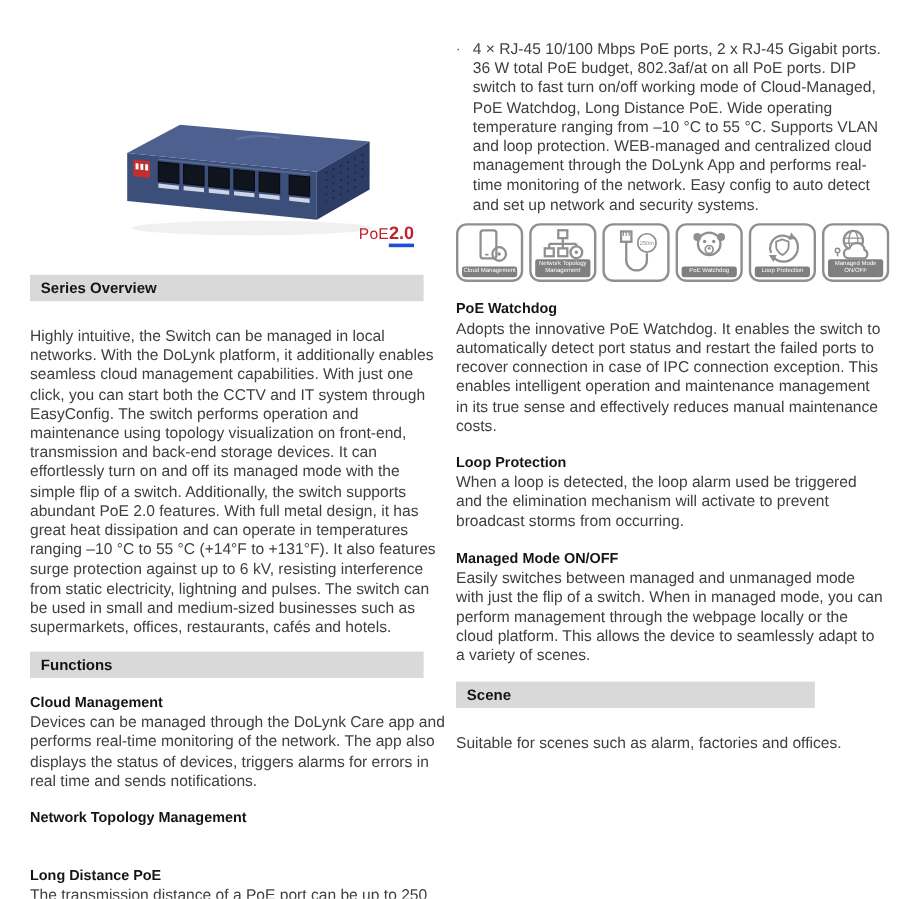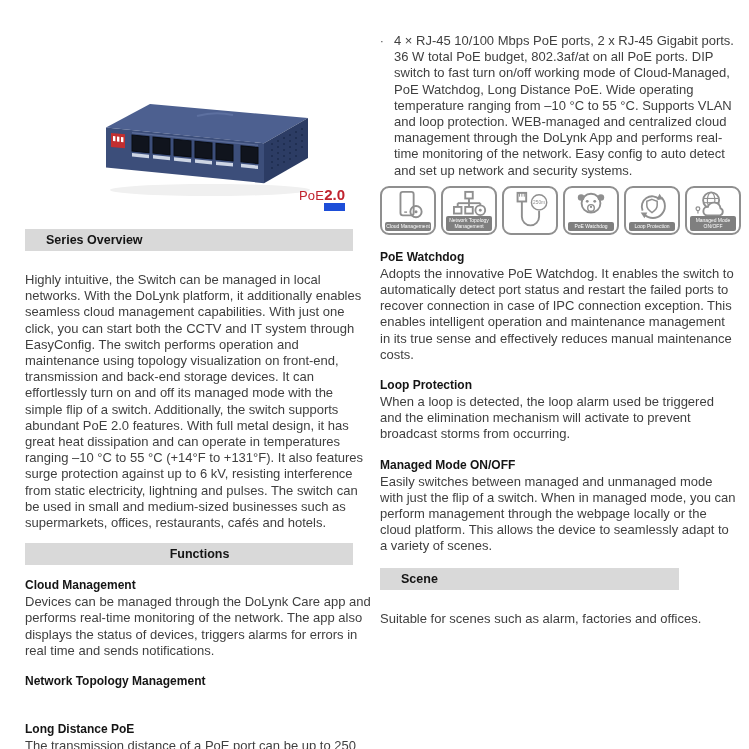--- a/index.html
+++ b/index.html
@@ -5,46 +5,46 @@
   html,body{margin:0;padding:0;}
   body{
     width:749px;height:749px;position:relative;background:#ffffff;
     font-family:"Liberation Sans", sans-serif;color:#3f3f3f;overflow:hidden;
   }
   
   .body-text{font-size:13px;line-height:16.2px;color:#3f3f3f;margin:0;}
   .sub-heading{font-size:12px;line-height:16px;font-weight:700;color:#151515;margin:12px 0 1px 0;}
   .bar-header{
     height:22px;line-height:22px;background:#d9d9d9;color:#141414;
-    font-size:12.5px;font-weight:700;padding-left:21px;box-sizing:border-box;
+    font-size:12.5px;font-weight:700;padding-left:9px;box-sizing:border-box;
   }
   
   #switch-area{position:absolute;left:92px;top:84px;width:252px;height:128px;}
   #poe-badge{position:absolute;left:299px;top:186px;color:#c0232e;white-space:nowrap;}
   #poe-badge .poe-prefix{font-size:13px;font-weight:400;letter-spacing:0.2px;}
-  #poe-badge .poe-version{font-size:15px;font-weight:700;border-bottom:8px solid #1d4ed8;padding-bottom:0px;}
+  #poe-badge .poe-version{font-size:15px;font-weight:700;border-bottom:3px solid #1d4ed8;padding-bottom:0px;}
   #left-col{position:absolute;left:25px;top:229px;width:347px;}
   #left-col .bar-header{width:328px;}
   #right-col{position:absolute;left:380px;top:33px;width:358px;}
   #right-col .bar-header{width:299px;}
   
   .bullet-row{display:flex;}
   .bullet-dot{width:14px;font-size:11px;line-height:16.2px;color:#3f3f3f;flex:0 0 14px;}
   
   .icon-row{display:flex;gap:5px;margin-top:7px;}
   .icon-box{
     position:relative;width:52px;height:45px;border:2px solid #8f8f8f;border-radius:9px;
     box-sizing:content-box;background:#fff;flex:0 0 auto;
   }
   .icon-box svg{display:block;margin:2px auto 0 auto;}
   .icon-label{
     position:absolute;left:3px;right:3px;bottom:2px;background:#7f7f7f;color:#ffffff;
     font-size:5px;line-height:6px;padding:1.5px 1px;border-radius:2px;text-align:center;
   }
-  .icon-label:empty{display:none;} .mt10{margin-top:21px;} .mt12{margin-top:12px;text-align:center;} .mt14{margin-top:14px;}
+  .icon-label:empty{display:none;} .mt10{margin-top:21px;} .mt12{margin-top:12px;} .mt14{margin-top:14px;}
   #scene-bar{margin-top:13px;}
 </style>
 </head>
 <body>
 
 <div id="switch-area">
   <svg width="252" height="128" viewBox="0 0 252 128">
 
     <ellipse cx="118" cy="106" rx="100" ry="6" fill="#f0f0f0"></ellipse>
 

